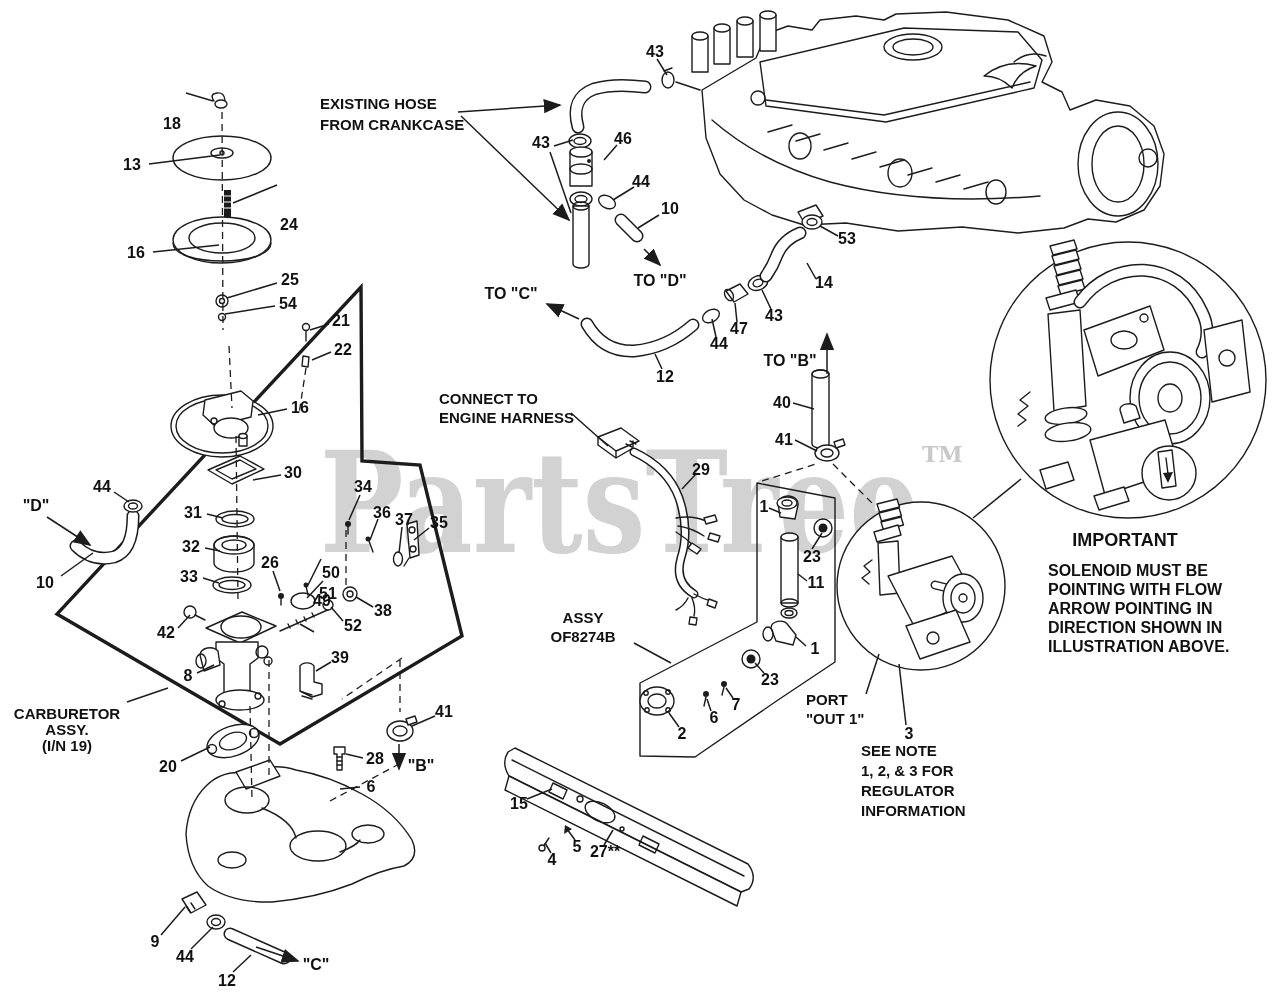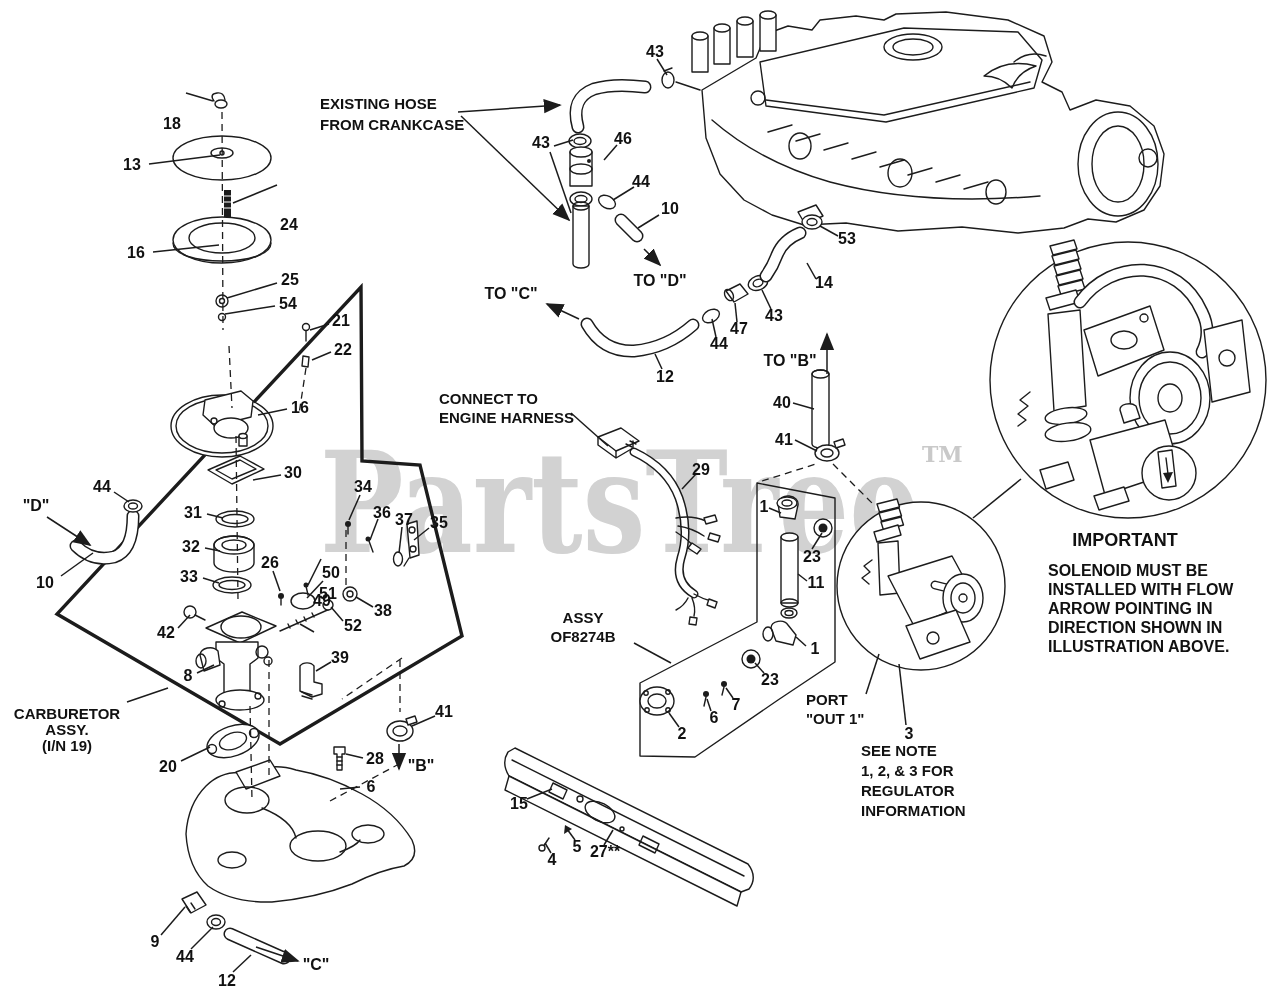--- a/index.html
+++ b/index.html
@@ -558,19 +558,19 @@
         <div>SEE NOTE</div>
         <div>1, 2, &amp; 3 FOR</div>
         <div>REGULATOR</div>
         <div>INFORMATION</div>
       </div>
       <div class="an" style="left: 1125px; top: 530px; font-size: 18px; line-height: 20px; transform: translateX(-50%); text-align: center;">
         <div>IMPORTANT</div>
       </div>
       <div class="an" style="left: 1048px; top: 561px; font-size: 16px; line-height: 19px;">
         <div>SOLENOID MUST BE</div>
-        <div>INSTALLED WITH FLOW</div>
+        <div>POINTING WITH FLOW</div>
         <div>ARROW POINTING IN</div>
         <div>DIRECTION SHOWN IN</div>
         <div>ILLUSTRATION ABOVE.</div>
       </div>
     </div>
 </div>
 
 </body></html>

